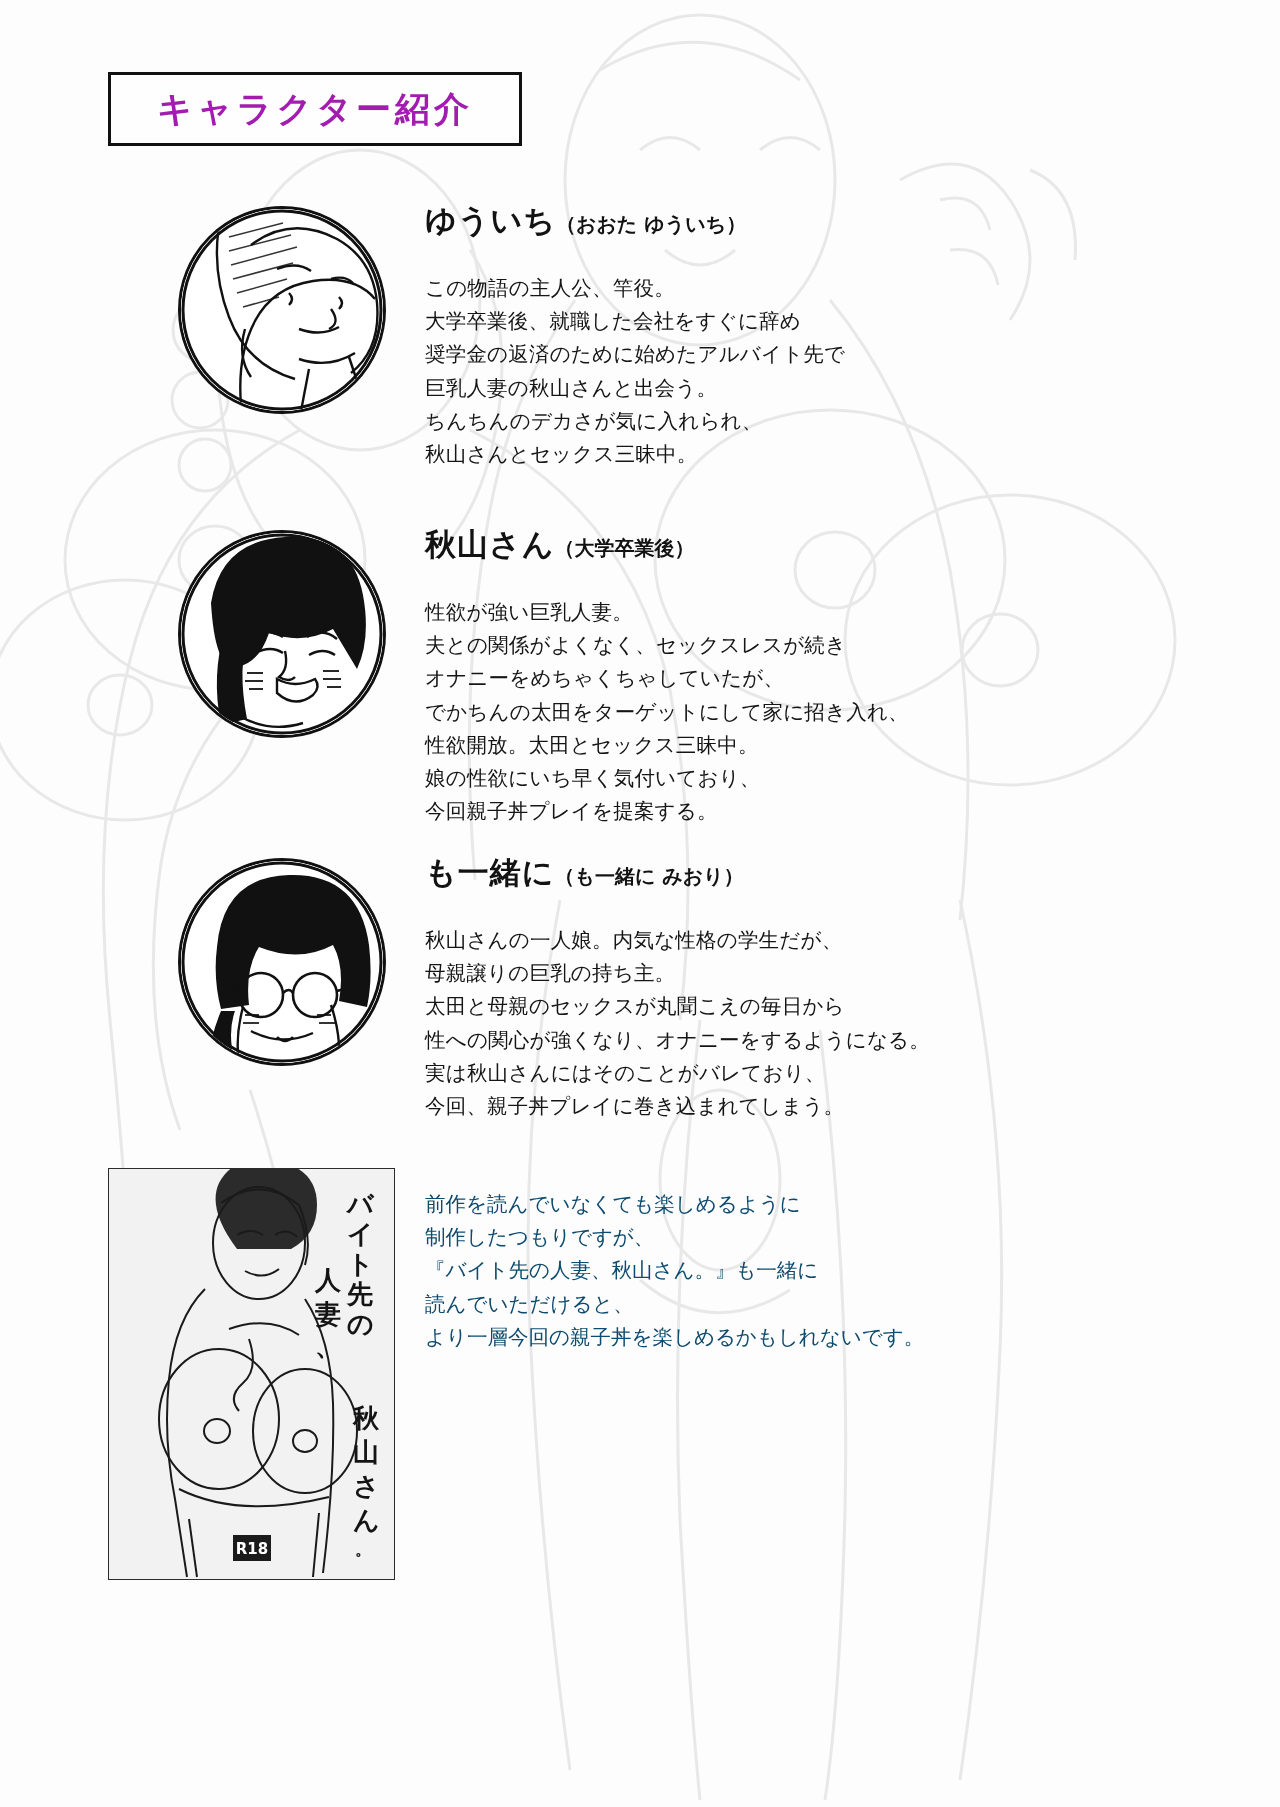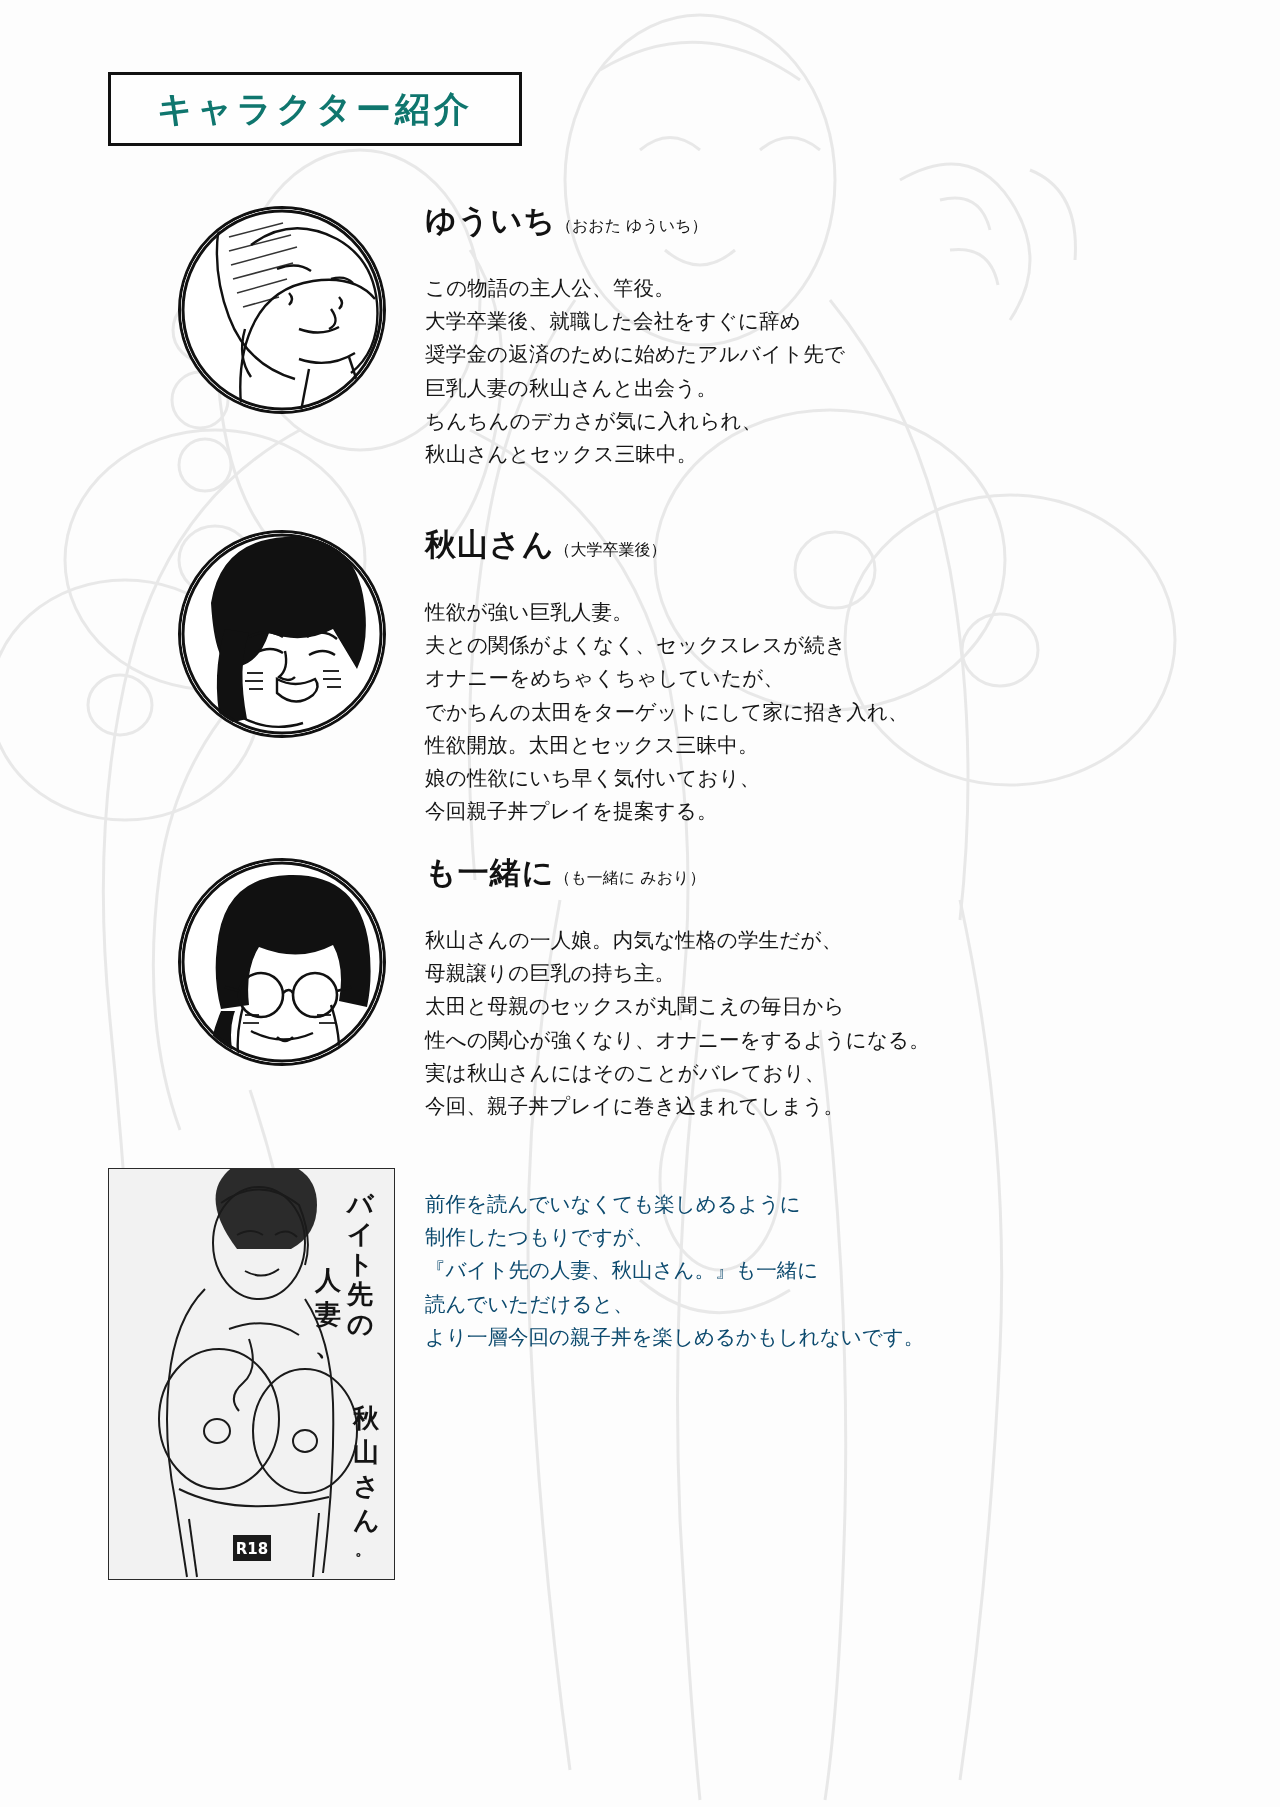--- a/index.html
+++ b/index.html
@@ -41,21 +41,21 @@
     z-index: 3;
   }
   .title-box .title-text {
     position: absolute;
     left: 0; right: 0; top: 50%;
     transform: translateY(-50%);
     text-align: center;
     font-size: 35px;
     font-weight: 700;
     letter-spacing: 4px;
-    color: #0f766e;
+    color: #a21caf;
     font-family: "DejaVu Sans", "Liberation Sans", sans-serif;
   }
 
   
   .entry {
     position: absolute;
     z-index: 3;
   }
   .avatar {
     position: absolute;
@@ -75,22 +75,22 @@
   }
   .char-name {
     font-family: "DejaVu Sans", "Liberation Sans", sans-serif;
     font-size: 31px;
     font-weight: 700;
     color: #121212;
     letter-spacing: 1px;
     white-space: nowrap;
   }
   .char-name .kana {
-    font-size: 16px;
-    font-weight: 400;
+    font-size: 20px;
+    font-weight: 700;
     letter-spacing: 0px;
   }
   .char-desc {
     margin-top: 30px;
     font-family: "DejaVu Sans", "Liberation Sans", sans-serif;
     font-size: 20.5px;
     line-height: 1.62;
     color: #151515;
     letter-spacing: 0.2px;
     white-space: pre-line;

